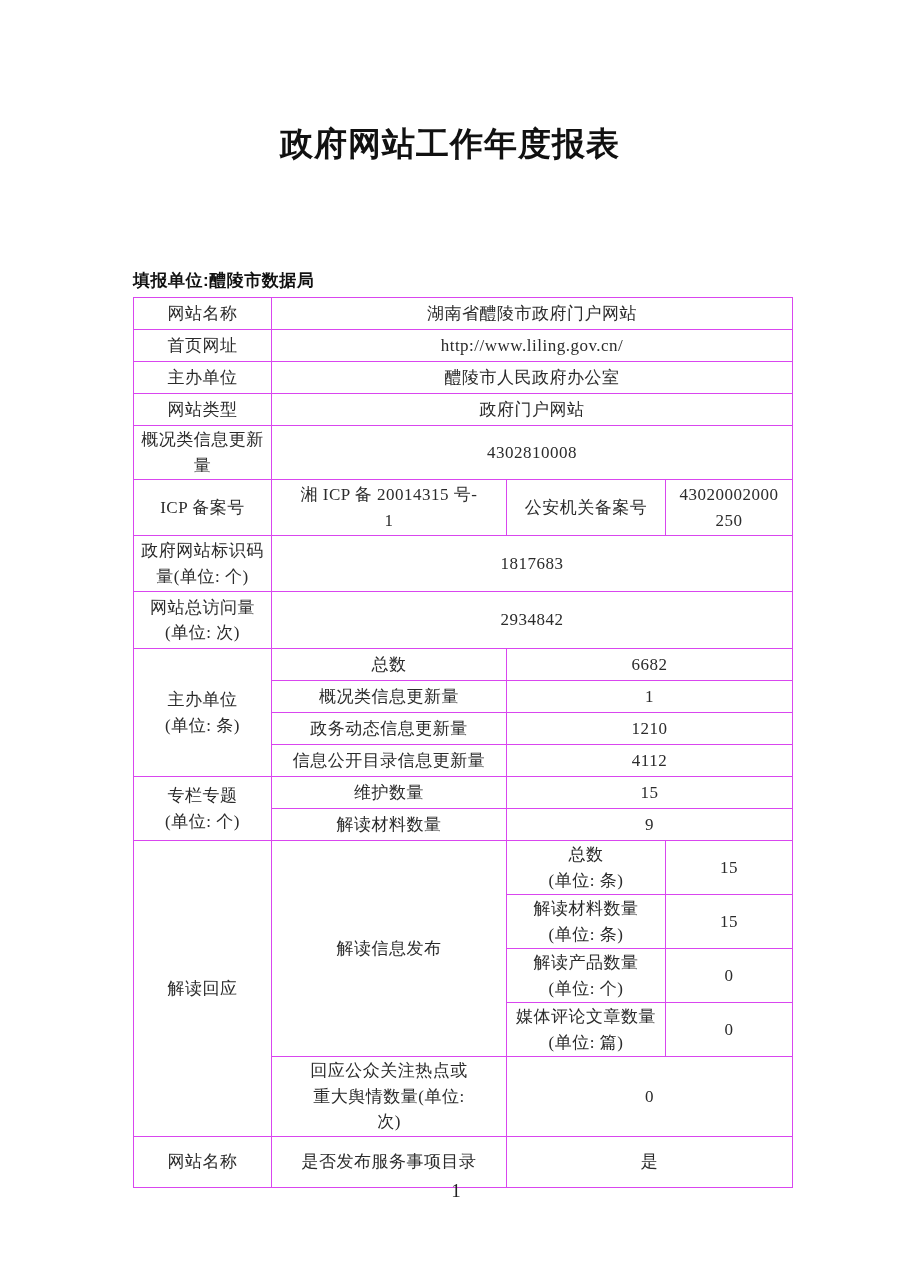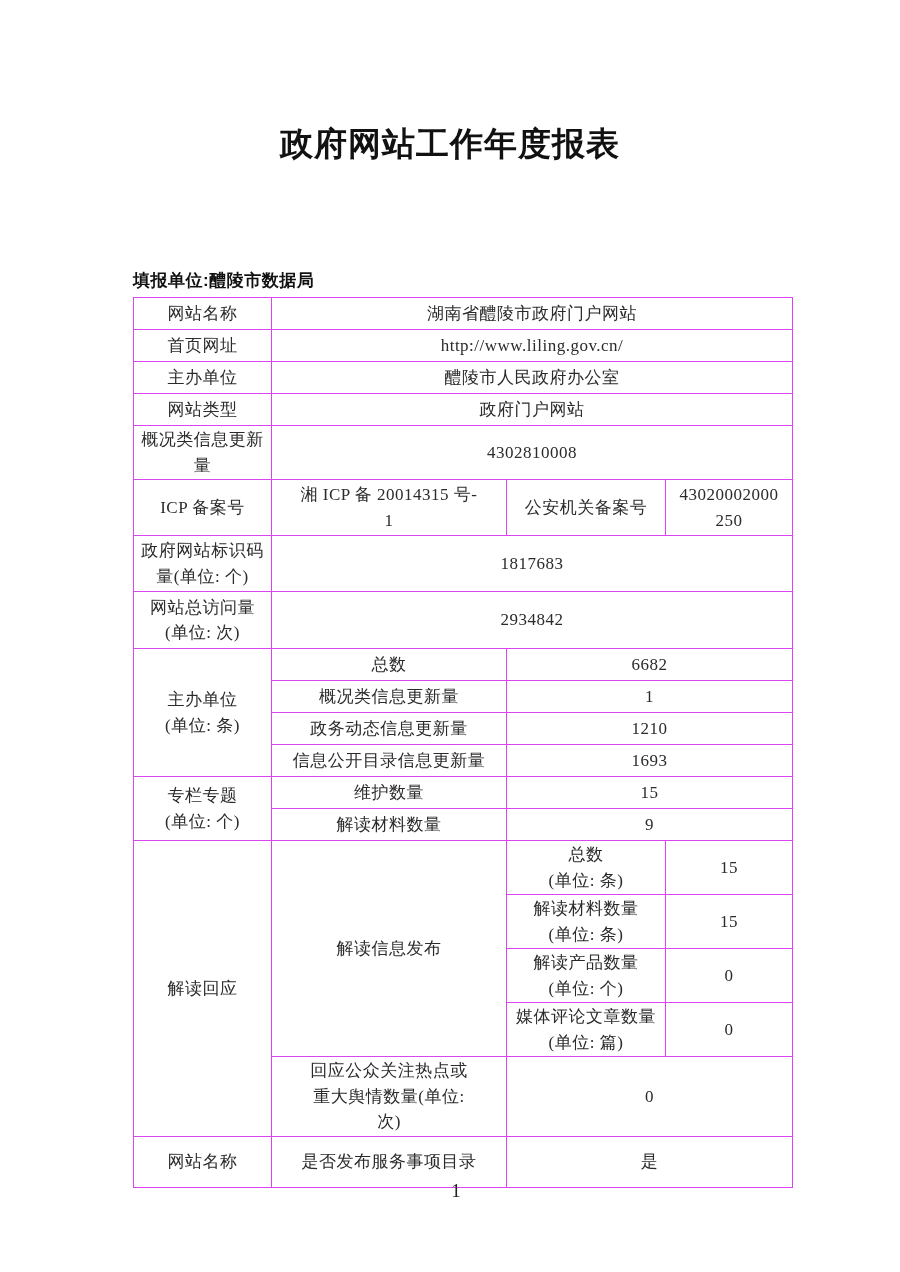--- a/index.html
+++ b/index.html
@@ -152,21 +152,21 @@
     <tr class="h31">
       <td>概况类信息更新量</td>
       <td colspan="2">1</td>
     </tr>
     <tr class="h31">
       <td>政务动态信息更新量</td>
       <td colspan="2">1210</td>
     </tr>
     <tr class="h31">
       <td>信息公开目录信息更新量</td>
-      <td colspan="2">1693</td>
+      <td colspan="2">4112</td>
     </tr>
 
     <tr class="h31">
       <td rowspan="2">专栏专题
 (单位: 个)</td>
       <td>维护数量</td>
       <td colspan="2">15</td>
     </tr>
     <tr class="h31">
       <td>解读材料数量</td>

